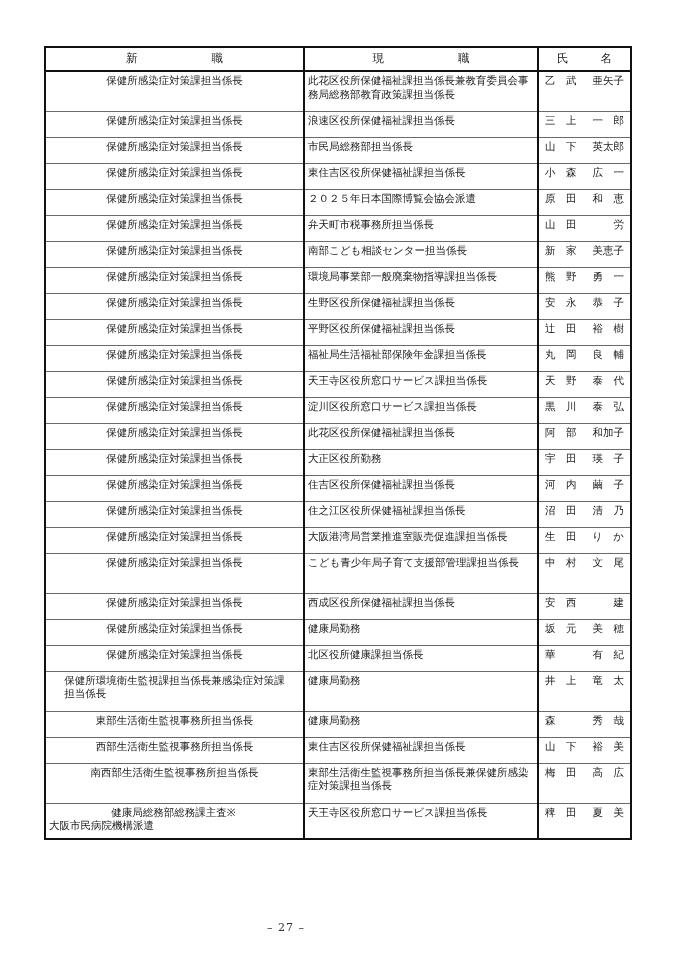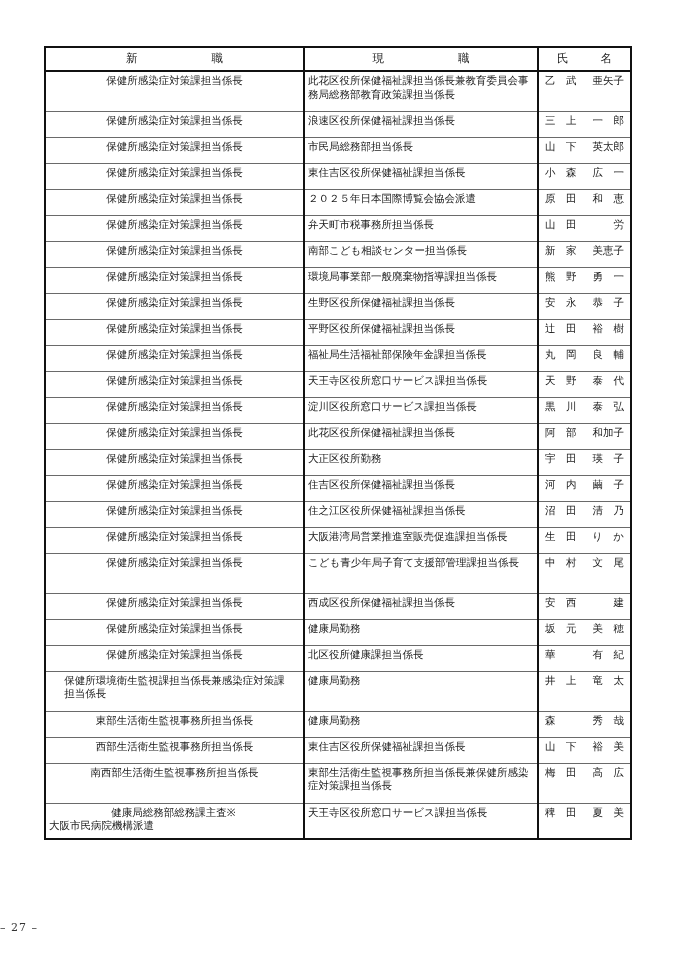--- a/index.html
+++ b/index.html
@@ -44,21 +44,21 @@
   tbody tr.tall{height:40px;}
   tbody tr.last{height:36px;}
 
   .pos,.cur{display:block;white-space:pre-line;}
   .l1{display:flex;justify-content:center;align-items:flex-start;}
   .note{padding-right:2px;}
   .nm{display:flex;justify-content:space-between;padding:0 3px;align-items:center;}
 
   .footer{
     position:absolute;left:0;top:921px;width:572px;
-    text-align:left;font-size:11px;color:#333;
+    text-align:center;font-size:11px;color:#333;
     letter-spacing:1px;
   }
 </style>
 </head>
 <body>
 
 <div class="page">
 
   <table class="personnel">
     <colgroup>

